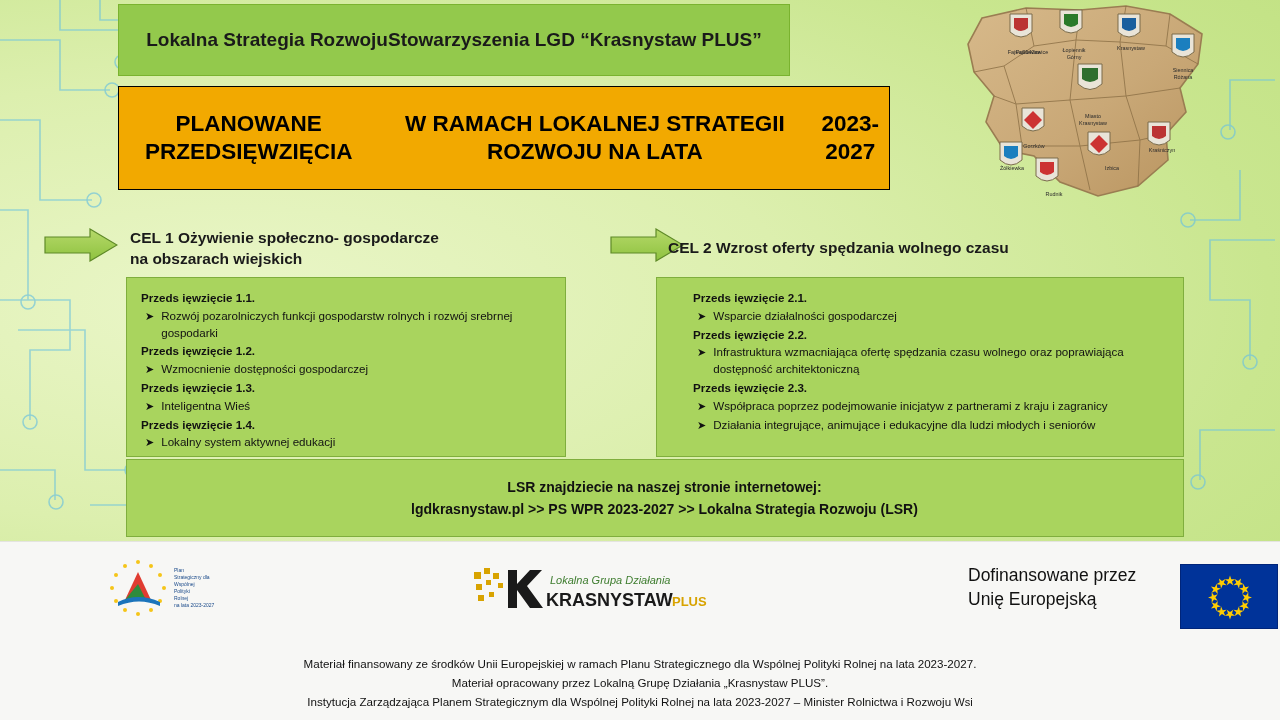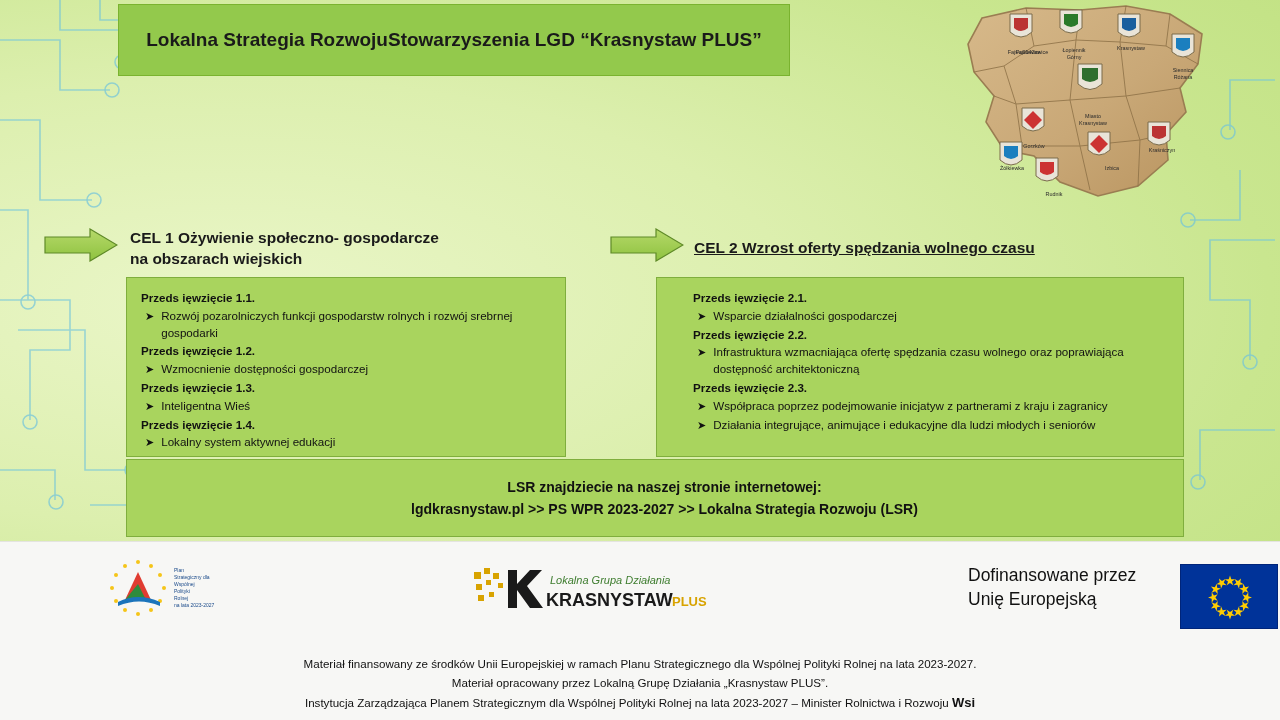--- a/index.html
+++ b/index.html
@@ -59,21 +59,21 @@
   }
   #arrow1 { left: 44px; top: 228px; }
   #arrow2 { left: 610px; top: 228px; }
 
   .goal-head {
     position: absolute;
     font-size: 15.5px; font-weight: bold; color: #1a1a1a;
     line-height: 1.35;
   }
   #goal1-head { left: 130px; top: 228px; width: 430px; }
-  #goal2-head { left: 694px; top: 238px; width: 470px; text-decoration: underline; }
+  #goal2-head { left: 668px; top: 238px; width: 470px; }
 
   
   .panel {
     position: absolute;
     background: #a9d45e;
     border: 1px solid #7fae3d;
     padding: 12px 14px 10px 14px;
     font-size: 11.6px;
     color: #111;
     line-height: 1.45;
@@ -120,21 +120,21 @@
   }
   #eu-flag {
     position: absolute; left: 1164px; top: 22px; width: 98px; height: 65px;
     background: #003399; border: 1px solid #00257a;
   }
   #footnote {
     position: absolute; left: 0; top: 112px; width: 1280px;
     text-align: center; font-size: 11.6px; color: #111; line-height: 1.65;
   }
   #footnote div { white-space: nowrap; }
-  .small-tail { font-size: 13px; font-weight: bold; }
+  .small-tail { font-size: 11px; }
 </style>
 </head>
 <body>
 
 <div id="slide">
 
   <svg id="circuit" viewBox="0 0 1280 545" preserveAspectRatio="none">
     <g fill="none" stroke="#6fc3dd" stroke-width="1.6" opacity="0.85">
       <path d="M0 40 H60 V90 H110"></path>
       <path d="M0 120 H40 V200 H92"></path>
@@ -169,20 +169,25 @@
       <circle cx="172" cy="468" r="7"></circle>
       <circle cx="262" cy="498" r="7"></circle>
     </g>
   </svg>
 
   <div class="title-box" id="lsr-title">
     <span>Lokalna Strategia Rozwoju</span>
     <span>Stowarzyszenia LGD “Krasnystaw PLUS”</span>
   </div>
 
+  <div class="title-box" id="plan-title">
+    <span>PLANOWANE PRZEDSIĘWZIĘCIA</span>
+    <span>W RAMACH LOKALNEJ STRATEGII ROZWOJU NA LATA</span>
+    <span>2023-2027</span>
+  </div>
 
   <svg id="map" viewBox="0 0 340 215">
     <defs>
       <linearGradient id="mapg" x1="0" y1="0" x2="1" y2="1">
         <stop offset="0%" stop-color="#d7b98a"></stop>
         <stop offset="55%" stop-color="#c9a877"></stop>
         <stop offset="100%" stop-color="#b9945f"></stop>
       </linearGradient>
     </defs>
     <path d="M52 18 L96 8 L150 10 L196 6 L240 14 L272 34 L268 64 L250 88 L256 112 L236 134

